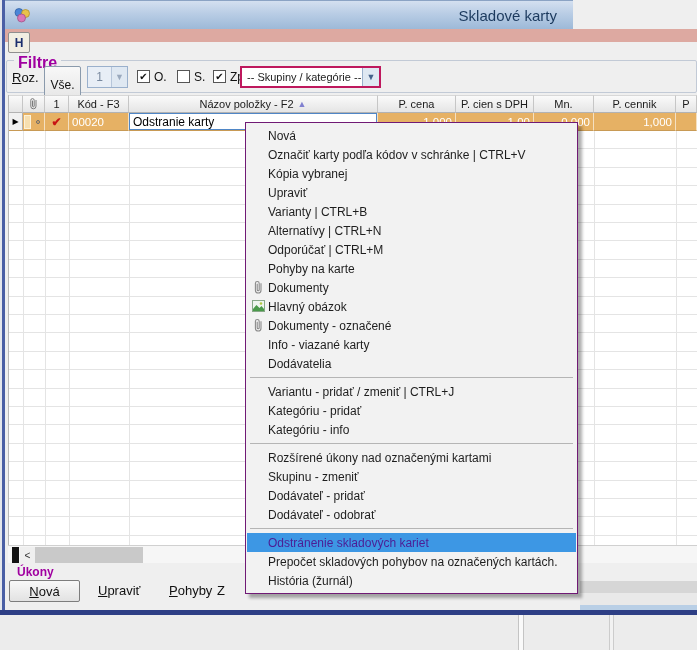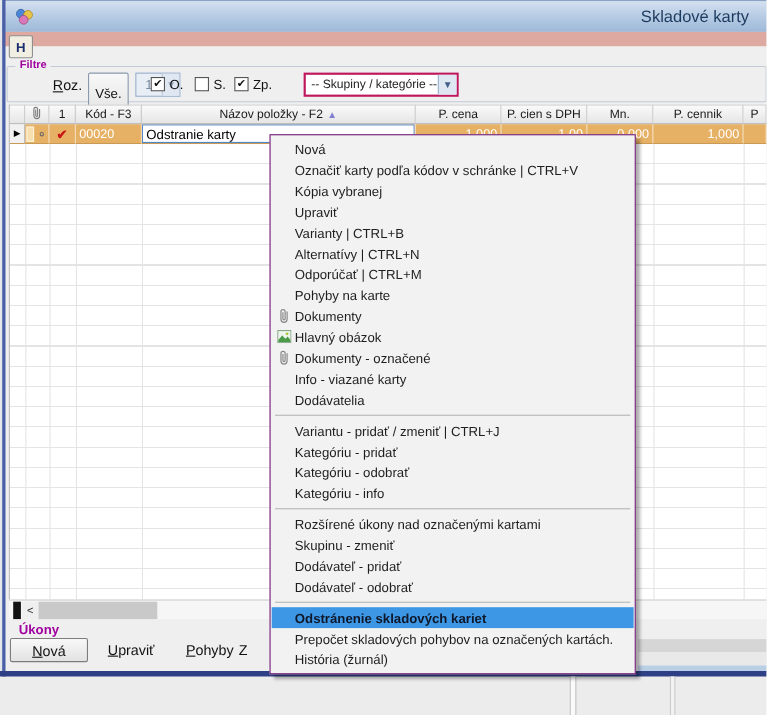--- a/index.html
+++ b/index.html
@@ -5,37 +5,37 @@
   * { margin:0; padding:0; box-sizing:border-box; }
   body { font-family:"Liberation Sans", sans-serif; }
   .screen { position:relative; width:697px; height:650px; background:#ececec; overflow:hidden; }
 
   
   .win { position:absolute; left:0; top:0; width:697px; height:615px; background:#efefef; }
   .edge-outer { position:absolute; left:0; top:0; width:2px; height:615px; background:#e4e7ec; }
   .edge-blue  { position:absolute; left:2px; top:0; width:3px; height:615px; background:#4a5fa5; }
   .edge-bottom{ position:absolute; left:0; top:610px; width:697px; height:5px; background:#2e3f85; }
 
-  .titlebar { position:absolute; left:0; top:0; width:697px; height:29px;
+  .titlebar { position:absolute; left:0; top:0; width:573px; height:29px;
     background:linear-gradient(180deg,#d4e0f0 0%,#b9cde5 45%,#9db9d8 100%);
     border-top:1px solid #8ba3c4; }
   .app-icon { position:absolute; left:13px; top:6px; }
   .title-text { position:absolute; right:16px; top:6px; font-size:15px; color:#1c3a5e; }
 
   .salmonbar { position:absolute; left:2px; top:29px; width:695px; height:13px; background:#dda9a1; }
   .h-btn { position:absolute; left:8px; top:32px; width:22px; height:21px; background:#f1eee2;
     border:1px solid #8f8f8f; border-radius:2px; font-weight:bold; font-size:12px; color:#1c2f6e;
     display:flex; align-items:center; justify-content:center; }
 
   
   .filter-box { position:absolute; left:6px; top:60px; width:691px; height:33px;
     border:1px solid #c2cad6; border-radius:2px; }
   .filter-label { position:absolute; left:14px; top:54px; background:#efefef; padding:0 4px;
-    color:#a000a0; font-weight:bold; font-size:10px; }
-  .flt { position:absolute; font-size:13px; color:#111;margin-left:36px; }
+    color:#a000a0; font-weight:bold; font-size:16px; }
+  .flt { position:absolute; font-size:13px; color:#111; }
   .roz { left:12px; top:70px; }
   .btn-vse { left:44px; top:66px; width:37px; height:38px; background:linear-gradient(180deg,#f8f8f8,#e4e4e4);
     border:1px solid #8a9aac; border-radius:2px; display:flex; align-items:center; justify-content:center; font-size:12px; }
   .sel-disabled { left:87px; top:66px; width:41px; height:22px; background:#e8eef6; border:1px solid #9ab0cc;
     display:flex; align-items:center; }
   .sel-disabled .val { flex:1; text-align:center; color:#7a8aa0; font-size:12px; }
   .sel-disabled .arr { width:16px; height:100%; border-left:1px solid #b7c6da; color:#9aa9bd; font-size:9px;
     display:flex; align-items:center; justify-content:center; background:#dfe8f2; }
   .cb { position:absolute; top:70px; width:13px; height:13px; background:#fff; border:1px solid #555;
     font-size:10px; line-height:11px; text-align:center; color:#111; }
@@ -95,21 +95,21 @@
 
   
   .vl { position:absolute; top:615px; height:35px; }
 
   
   .menu { position:absolute; left:245px; top:122px; width:333px; background:#f2f2f2;
     border:1px solid #701a75; padding:3px 1px; z-index:10;
     box-shadow:4px 4px 3px rgba(0,0,0,0.32); }
   .mi { position:relative; height:19px; display:flex; align-items:center; padding-left:21px;
     font-size:12px; color:#1e1e1e; white-space:nowrap; overflow:hidden; cursor:default; }
-  .mi.hl { background:#3d97e4; color:#0f172a;font-weight:bold; }
+  .mi.hl { background:#3d97e4; color:#4c1d95; }
   .mi-ic { position:absolute; left:4px; top:2px; width:14px; height:14px; display:flex; align-items:center; justify-content:center; }
   .msep { height:1px; background:#b5b5b5; margin:4px 3px; }
 
   u { text-decoration:underline; }
 </style>
 </head>
 <body>
 
 <div class="screen">
   <div class="win">
@@ -291,23 +291,20 @@
         <span class="mi-label">Dodávatelia</span>
       </div>
     <div class="msep"></div>
     <div class="mi">
         <span class="mi-label">Variantu - pridať / zmeniť | CTRL+J</span>
       </div>
     <div class="mi">
         <span class="mi-label">Kategóriu - pridať</span>
       </div>
     <div class="mi">
-        <span class="mi-label">Kategóriu - odobrať</span>
-      </div>
-    <div class="mi">
         <span class="mi-label">Kategóriu - info</span>
       </div>
     <div class="msep"></div>
     <div class="mi">
         <span class="mi-label">Rozšírené úkony nad označenými kartami</span>
       </div>
     <div class="mi">
         <span class="mi-label">Skupinu - zmeniť</span>
       </div>
     <div class="mi">

